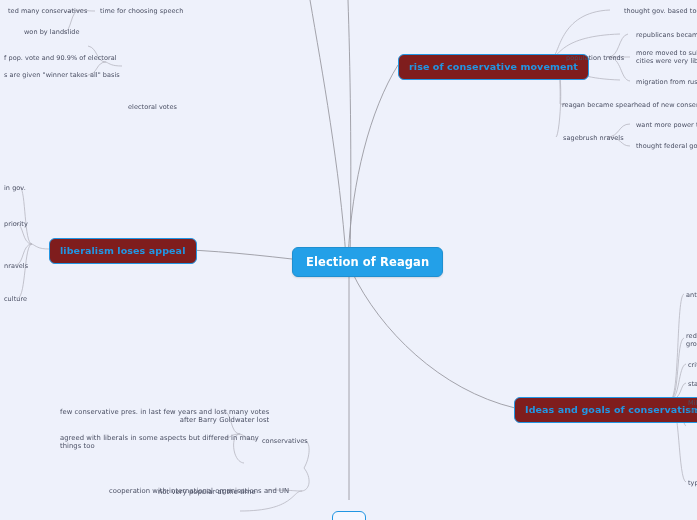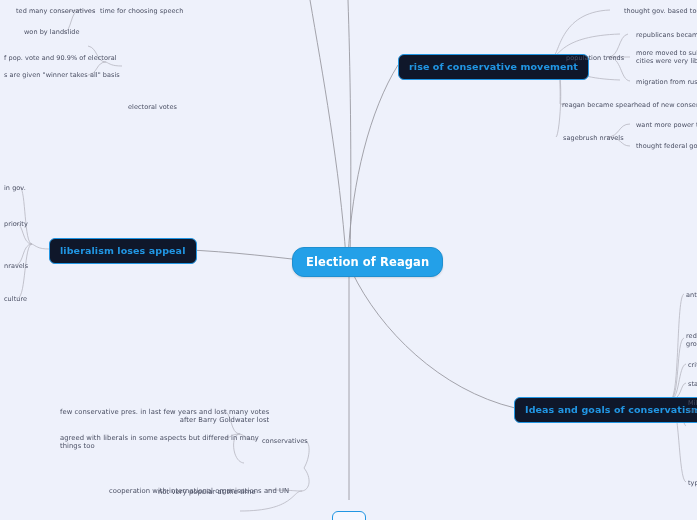--- a/index.html
+++ b/index.html
@@ -24,31 +24,31 @@
   .node {
     position: absolute;
     box-sizing: border-box;
     white-space: pre;
     line-height: 1.25;
   }
   
   .root {
     background: #23a0e8;
     border: 1px solid #1f8fd0;
-    border-radius: 12px;
+    border-radius: 6px;
     color: #ffffff;
     font-weight: bold;
     font-size: 11.5px;
     padding: 7px 13px;
     letter-spacing: 0.1px;
     box-shadow: 0 1px 2px rgba(0,0,0,0.12);
   }
   
   .lvl1 {
-    background: #0f172a;
+    background: #7f1d1d;
     border: 1.6px solid #2196e3;
     border-radius: 6px;
     color: #2196e3;
     font-weight: bold;
     font-size: 9.5px;
     padding: 6px 10px;
     letter-spacing: 0.1px;
   }
   
   .leaf {
@@ -145,21 +145,21 @@
   <div class="node root" style="left:292px; top:247px;">Election of Reagan</div>
 
   <div class="node lvl1" style="left:398px; top:54px;">rise of conservative movement</div>
 
   <div class="node lvl1" style="left:49px; top:238px;">liberalism loses appeal</div>
 
   <div class="node lvl1" style="left:514px; top:397px;">Ideas and goals of conservatism</div>
 
   <div class="node stub" style="left:332px; top:511px;"></div>
 
-  <div class="node leaf" style="left:12px; top:5px;">ted many conservatives</div>
+  <div class="node leaf" style="left:4px; top:5px;">ted many conservatives</div>
 
   <div class="node leaf" style="left:20px; top:26px;">won by landslide</div>
 
   <div class="node leaf" style="left:96px; top:5px;">time for choosing speech</div>
 
   <div class="node leaf" style="left:0px; top:52px;">f pop. vote and 90.9% of electoral</div>
 
   <div class="node leaf" style="left:0px; top:69px;">s are given "winner takes all" basis</div>
 
   <div class="node leaf" style="left:124px; top:61px;margin-top:40px;">electoral votes</div>

